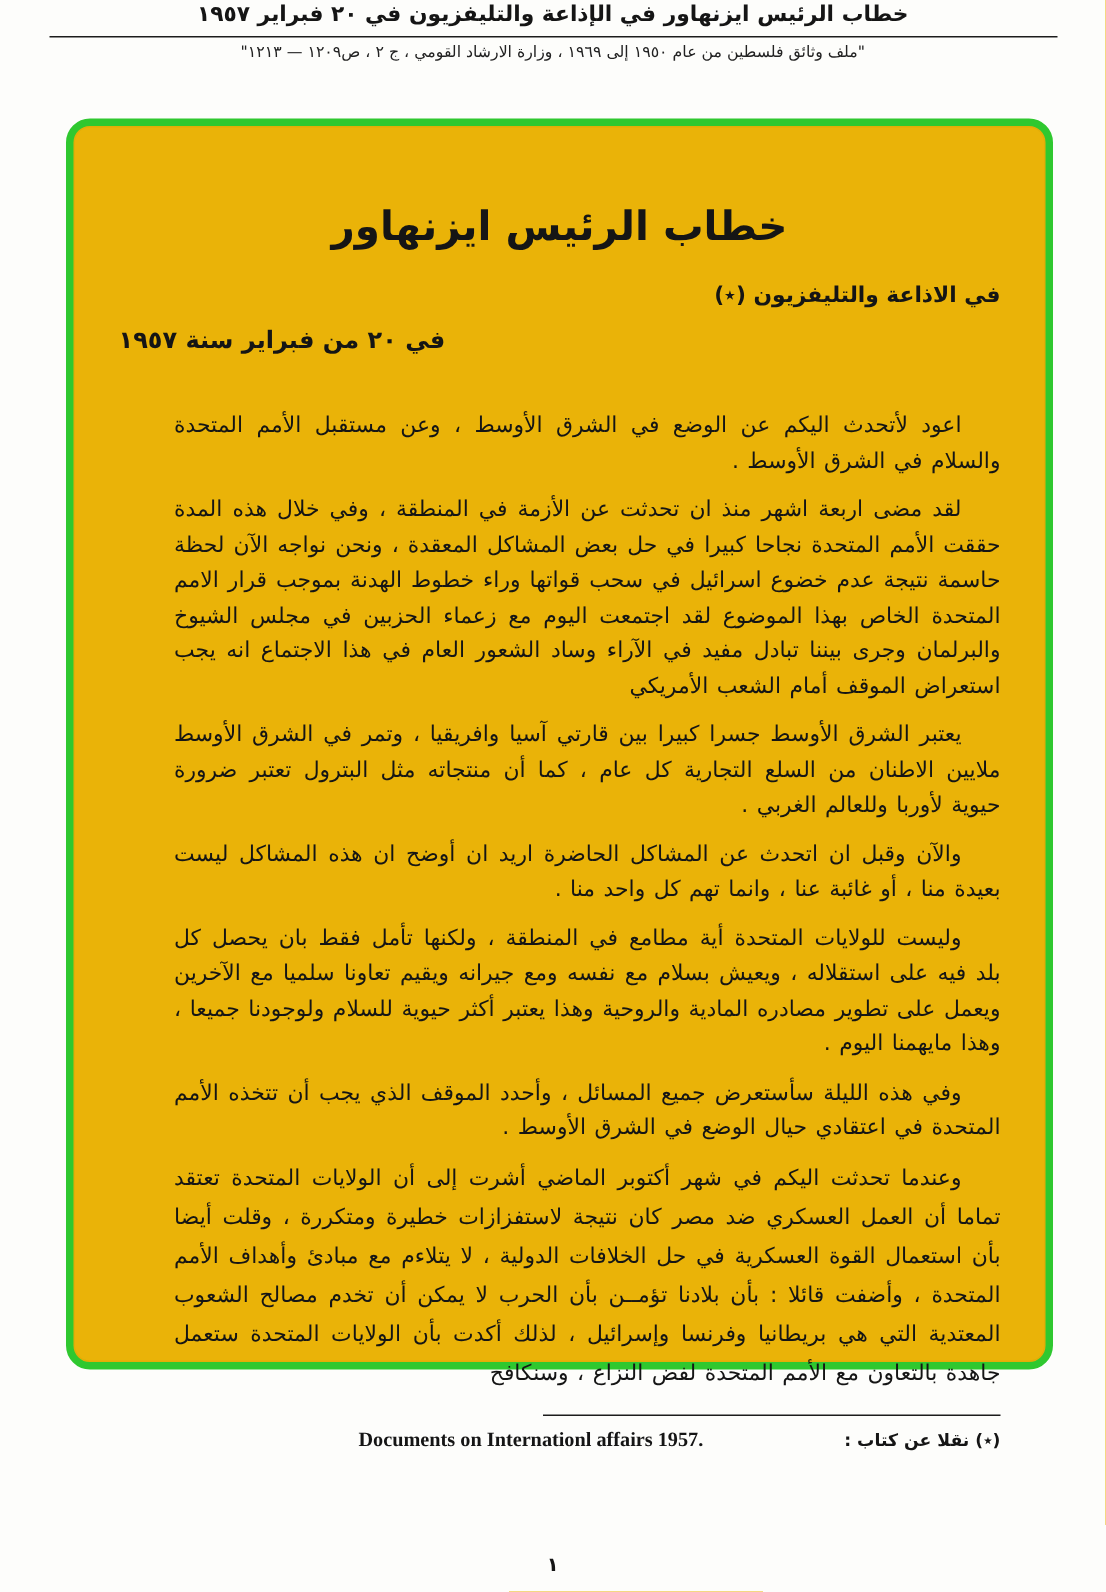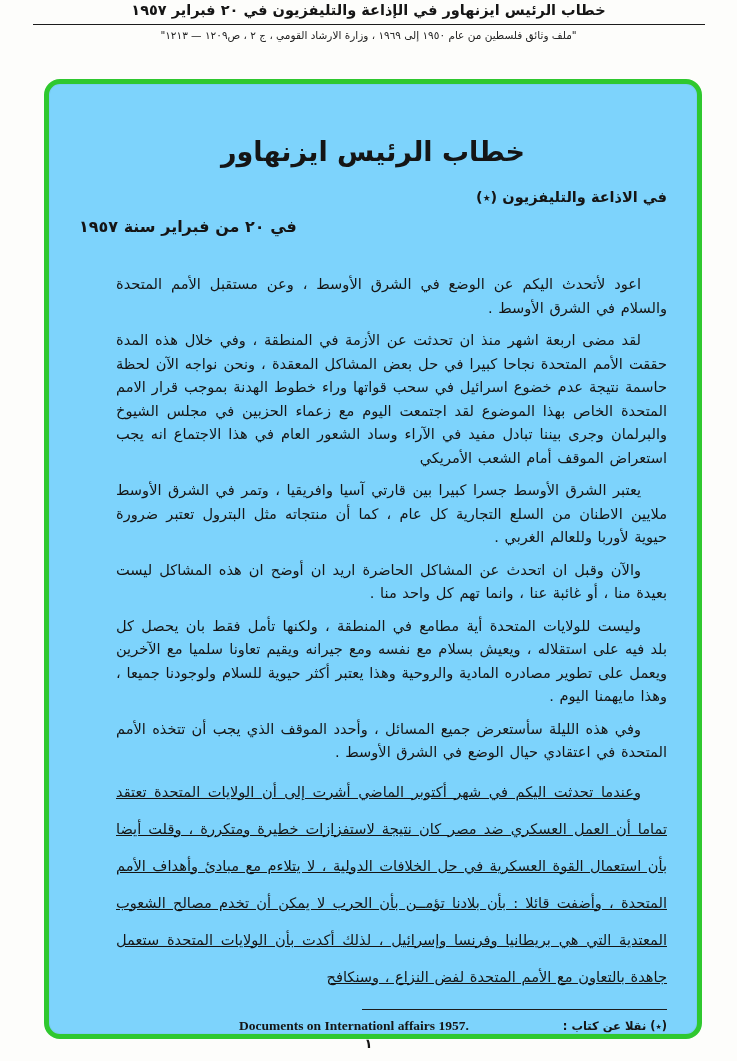--- a/index.html
+++ b/index.html
@@ -32,24 +32,24 @@
     font-size: 10.5px;
     direction: rtl;
     color: #222;
   }
   
   .green-frame {
     position: absolute;
     left: 44px;
     top: 79px;
     width: 658px;
-    height: 960px;
+    height: 834px;
     border: 5px solid #2fc82f;
     border-radius: 16px;
-    background: #7dd3fc;
+    background: #eab308;
     box-shadow: 0 0 0 1px rgba(0,0,0,0.03) inset;
   }
   .frame-inner {
     position: relative;
     height: 100%;
     padding: 52px 30px 0 30px;
     direction: rtl;
   }
   
   .doc-title {
@@ -78,23 +78,22 @@
     direction: rtl;
     text-align: justify;
     font-size: 14.6px;
     line-height: 23.5px;
     text-indent: 26px;
     margin-bottom: 9px;
     word-spacing: 1px;
     margin-left: 37px;
   }
   .doc-body p.last {
-    line-height: 37px;
+    line-height: 26px;
     margin-bottom: 0;
-    text-decoration: underline;
   }
   
   .footnote-rule {
     margin-top: 14px;
     margin-right: 0;
     margin-left: auto;
     width: 305px;
     border-top: 1.4px solid #1c1c1c;
     direction: ltr;
   }

